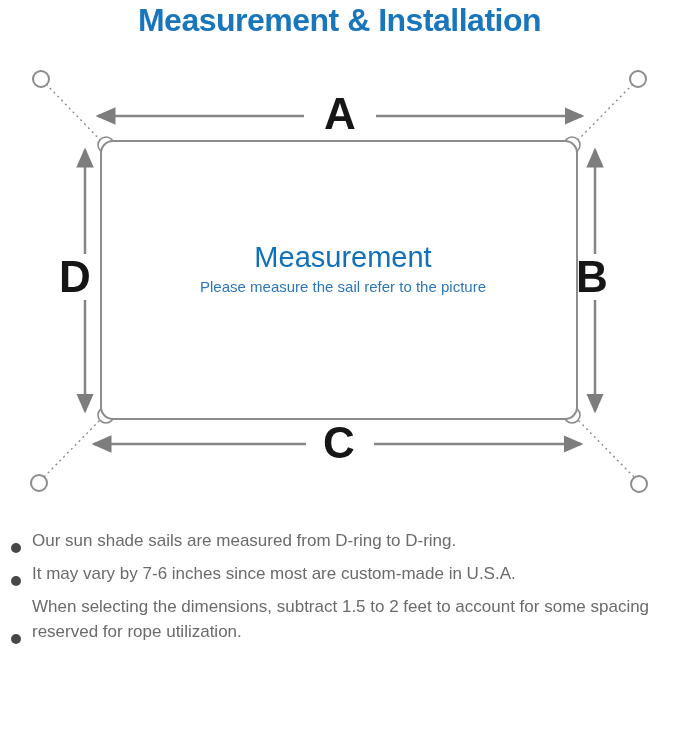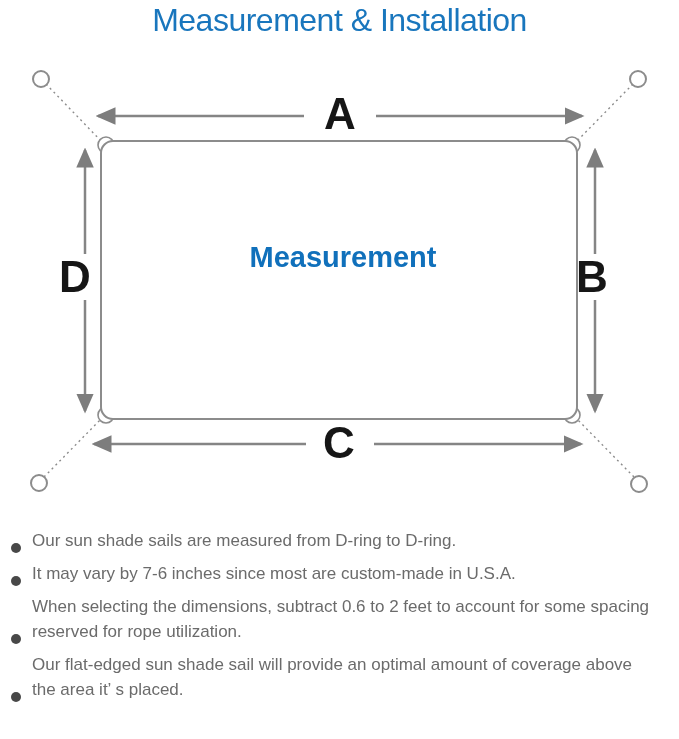--- a/index.html
+++ b/index.html
@@ -2,35 +2,35 @@
 <html><head>
 <meta charset="utf-8">
 <style>
   html,body{margin:0;padding:0;}
   body{
     width:679px;height:739px;background:#ffffff;overflow:hidden;position:relative;
     font-family:"Liberation Sans", sans-serif;
   }
   .page-title{
     position:absolute;top:2px;left:0;width:679px;text-align:center;
-    font-size:32px;font-weight:normal;color:#1976bd;letter-spacing:-0.5px;
+    font-size:32px;font-weight:bold;color:#1976bd;letter-spacing:-0.5px;
   }
   .diagram{position:absolute;left:0;top:0;width:679px;height:739px;}
   .diagram svg{position:absolute;left:0;top:0;}
   .dim-label{
     position:absolute;transform:translate(-50%,-50%);
     font-size:44px;font-weight:bold;color:#161616;line-height:1;
   }
   .dim-label.a{left:340px;top:114px;}
   .dim-label.b{left:592px;top:277px;}
   .dim-label.c{left:339px;top:443px;}
   .dim-label.d{left:75px;top:277px;}
   .center-title{
     position:absolute;left:343px;top:241px;transform:translateX(-50%);
-    font-size:29px;font-weight:bold;color:#1070bb;white-space:nowrap;
+    font-size:29px;font-weight:normal;color:#1070bb;white-space:nowrap;
   }
   .center-subtitle{
     position:absolute;left:343px;top:278px;transform:translateX(-50%);
     font-size:15px;color:#2d77b8;white-space:nowrap;
   }
   .notes{position:absolute;left:11px;top:528px;width:668px;}
   .note-item{display:flex;align-items:flex-end;margin-bottom:8px;}
   .bullet-dot{
     width:10px;height:10px;border-radius:50%;background:#484848;
     flex:0 0 10px;margin:7px 11px 0 0;
@@ -86,34 +86,30 @@
       <line x1="595" y1="300" x2="595" y2="411" marker-end="url(#arw)"></line>
     </g>
   </svg>
 
   <div class="dim-label a">A</div>
   <div class="dim-label b">B</div>
   <div class="dim-label c">C</div>
   <div class="dim-label d">D</div>
 
   <div class="center-title">Measurement</div>
+  <div class="center-subtitle">Please measure the sail refer to the picture</div>
 </div>
 
 <div class="notes">
   <div class="note-item">
     <span class="bullet-dot"></span>
     <span class="note-text">Our sun shade sails are measured from D-ring to D-ring.</span>
   </div>
   <div class="note-item">
     <span class="bullet-dot"></span>
     <span class="note-text">It may vary by 7-6 inches since most are custom-made in U.S.A.</span>
   </div>
   <div class="note-item">
     <span class="bullet-dot"></span>
-    <span class="note-text">When selecting the dimensions, subtract 0.6 to 2 feet to account for some spacing
+    <span class="note-text">When selecting the dimensions, subtract 1.5 to 2 feet to account for some spacing
 reserved for rope utilization.</span>
-  </div>
-  <div class="note-item">
-    <span class="bullet-dot"></span>
-    <span class="note-text">Our flat-edged sun shade sail will provide an optimal amount of coverage above
-the area it’ s placed.</span>
   </div>
 </div>
 
 </body></html>

